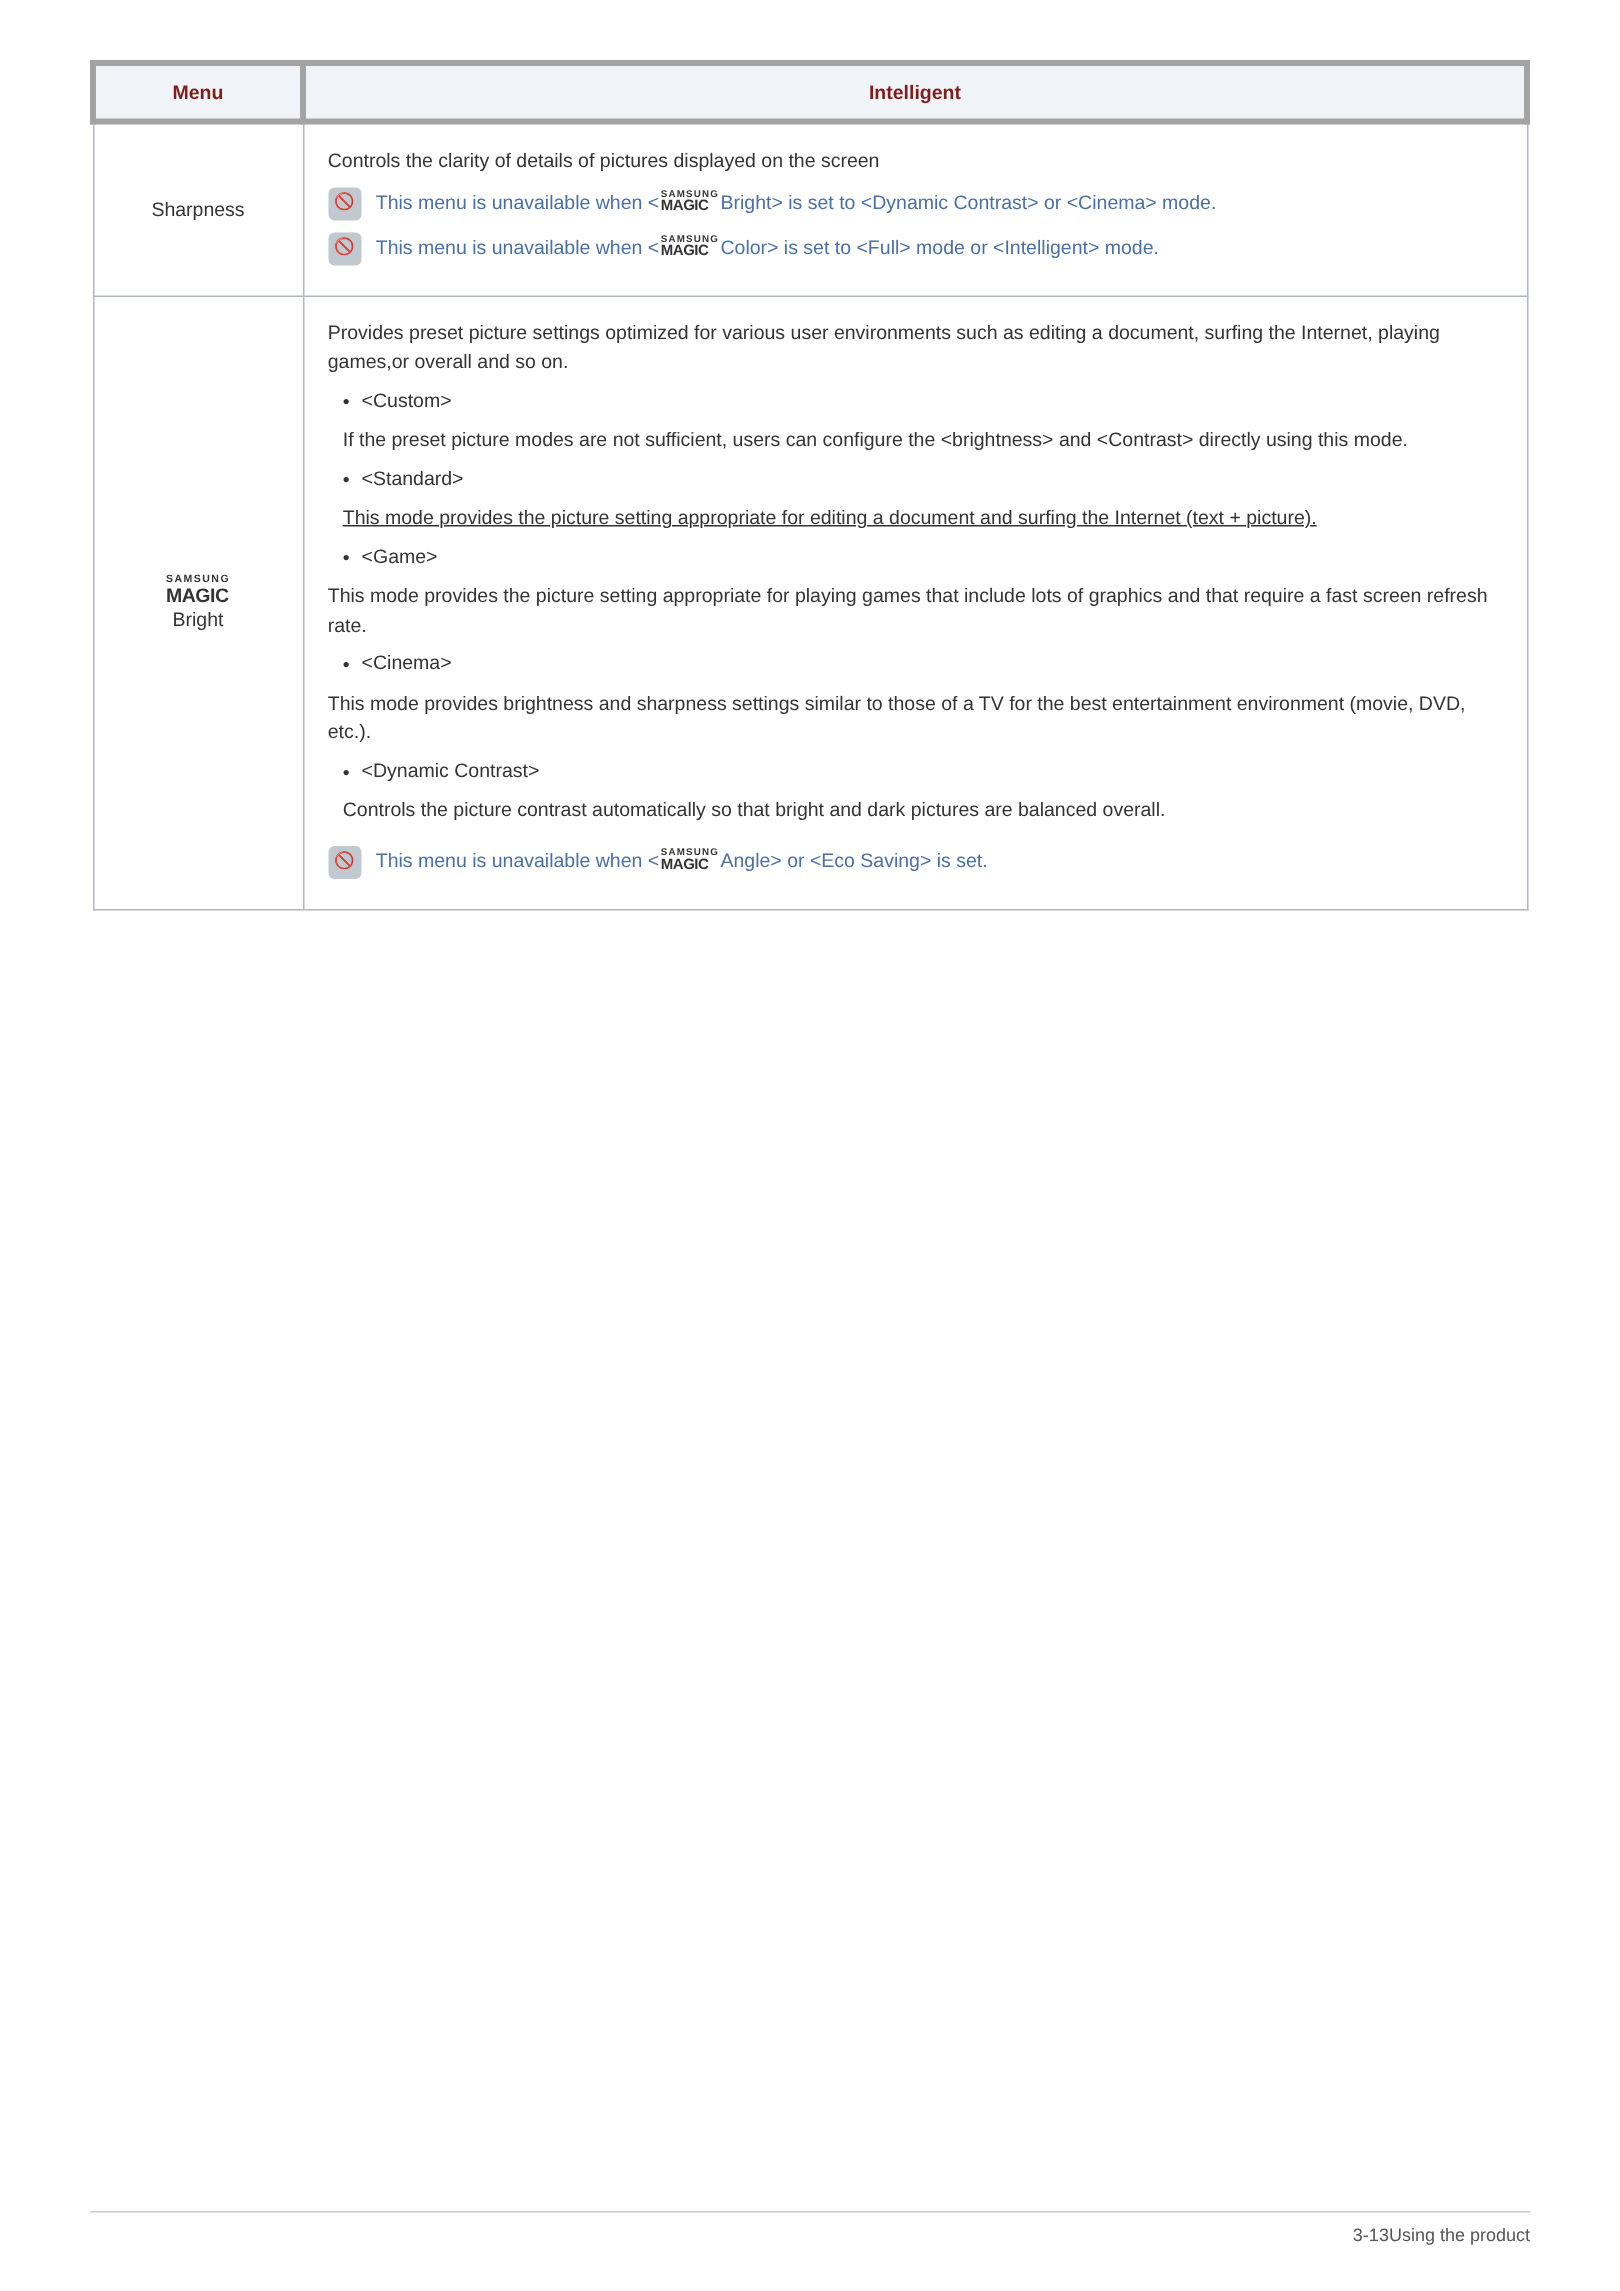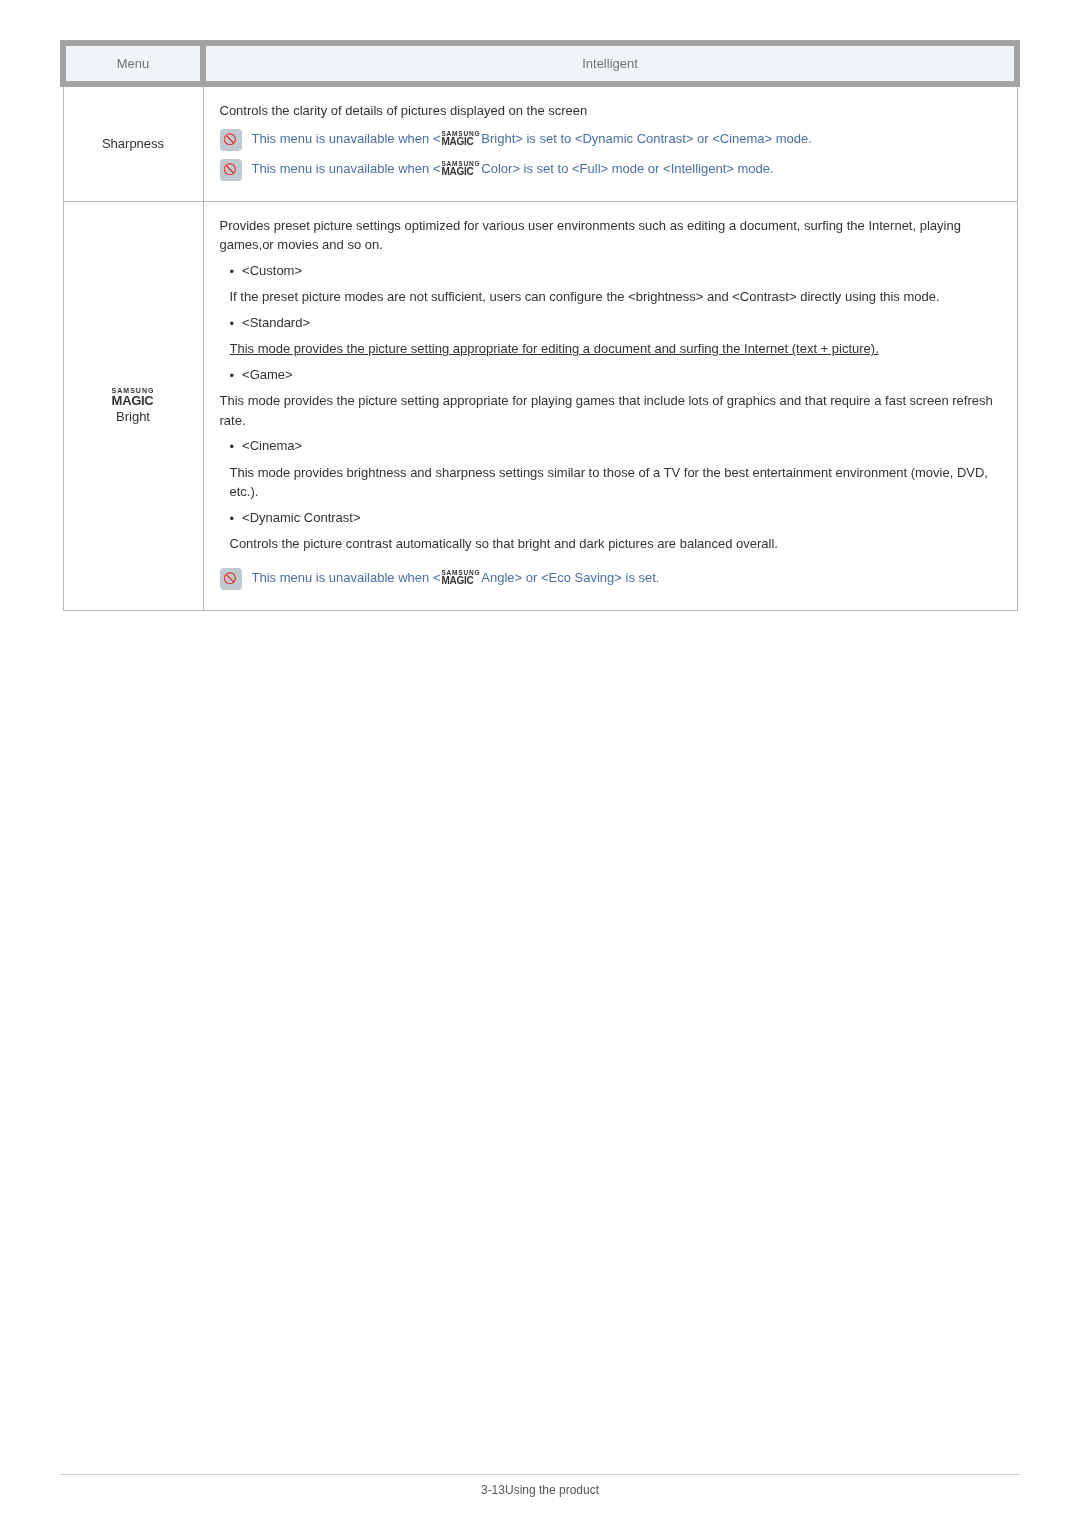--- a/index.html
+++ b/index.html
@@ -18,25 +18,25 @@
     }
 
     table {
       width: 100%;
       border-collapse: collapse;
       border: 1px solid #b0b8c4;
     }
 
     thead tr th {
       background: #f0f3f7;
-      border: 6px solid #a3a3a3;
+      border: 4px solid #a3a3a3;
       padding: 10px 16px;
-      font-weight: normal;
-      font-size: 13px;
-      color: #737373;
+      font-weight: bold;
+      font-size: 13px;
+      color: #7f1d1d;
       text-align: center;
     }
 
     th.menu-col {
       width: 140px;
     }
 
     th.desc-col {
       text-align: center;
     }
@@ -159,21 +159,21 @@
       display: block;
       letter-spacing: -0.3px;
     }
 
     .page-footer {
       position: absolute;
       bottom: 30px;
       left: 60px;
       right: 60px;
       display: flex;
-      justify-content: center;
+      justify-content: flex-end;
       font-size: 12px;
       color: #555;
       border-top: 1px solid #ccc;
       padding-top: 8px;
     }
   </style>
 </head>
 <body>
 
 <div class="page-wrapper">
@@ -213,21 +213,21 @@
         <td class="menu-cell">
           <div class="magic-bright-label">
             <span class="magic-brand">
               <span class="brand-samsung">SAMSUNG</span>
               <span class="brand-magic">MAGIC</span>
             </span>
             <span>Bright</span>
           </div>
         </td>
         <td class="desc-cell">
-          <div>Provides preset picture settings optimized for various user environments such as editing a document, surfing the Internet, playing games,or movies and so on.</div>
+          <div>Provides preset picture settings optimized for various user environments such as editing a document, surfing the Internet, playing games,or overall and so on.</div>
 
           <div class="bullet-item">
             <span class="bullet-dot">•</span>
             <span>&lt;Custom&gt;</span>
           </div>
 
           <div style="margin-left:10px; margin-bottom:6px;">If the preset picture modes are not sufficient, users can configure the &lt;brightness&gt; and &lt;Contrast&gt; directly using this mode.</div>
 
           <div class="bullet-item">
             <span class="bullet-dot">•</span>
@@ -241,21 +241,21 @@
             <span>&lt;Game&gt;</span>
           </div>
 
           <div style="margin-bottom:6px;">This mode provides the picture setting appropriate for playing games that include lots of graphics and that require a fast screen refresh rate.</div>
 
           <div class="bullet-item">
             <span class="bullet-dot">•</span>
             <span>&lt;Cinema&gt;</span>
           </div>
 
-          <div style="margin-left:10px; margin-bottom:6px;">This mode provides brightness and sharpness settings similar to those of a TV for the best entertainment environment (movie, DVD, etc.).</div>
+          <div style="margin-left:0; margin-bottom:6px;">This mode provides brightness and sharpness settings similar to those of a TV for the best entertainment environment (movie, DVD, etc.).</div>
 
           <div class="bullet-item">
             <span class="bullet-dot">•</span>
             <span>&lt;Dynamic Contrast&gt;</span>
           </div>
 
           <div style="margin-left:10px; margin-bottom:14px;">Controls the picture contrast automatically so that bright and dark pictures are balanced overall.</div>
 
           <div class="warning-row">
             <span class="warning-icon">🚫</span>

